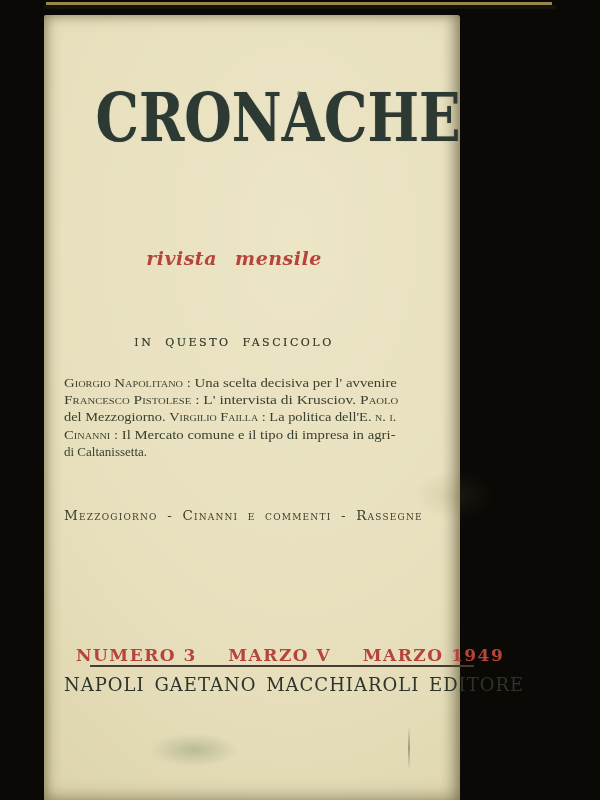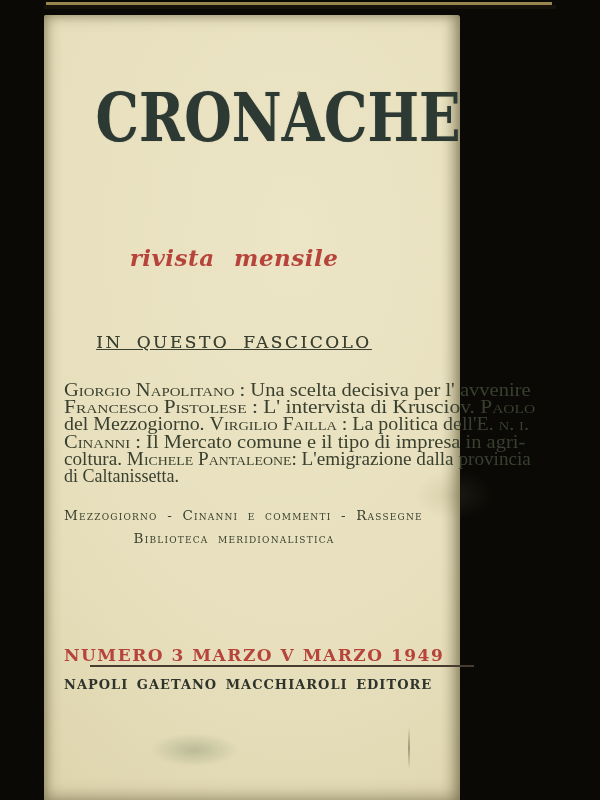--- a/index.html
+++ b/index.html
@@ -23,58 +23,58 @@
     border-radius:2px 3px 0 0;
   }
   .content{position:absolute;left:20px;right:56px;top:0;bottom:0;text-align:center;}
 
   .title-block{position:absolute;left:0;right:0;top:68px;color:var(--c-title,#2d3933);}
   .title-line{height:69px;line-height:69px;font-size:64px;font-weight:bold;white-space:nowrap;}
   .title-fit{display:inline-block;transform-origin:50% 50%;text-shadow:0 0 1px rgba(45,57,51,.45);}
 
   .subtitle{
     position:absolute;left:0;right:0;top:230px;
-    font-style:italic;font-weight:bold;font-size:23px;line-height:26px;
+    font-style:italic;font-weight:bold;font-size:19px;line-height:26px;
     color:var(--c-red,#b7463d);word-spacing:11px;letter-spacing:.5px;
   }
 
   .fascicolo-heading{
     position:absolute;left:0;right:0;top:318px;
-    font-size:17px;line-height:19px;letter-spacing:2.5px;word-spacing:6px;
-    color:var(--c-ink,#333b31);text-shadow:0 0 .5px rgba(51,59,49,.6);text-decoration:underline;
+    font-size:11px;line-height:19px;letter-spacing:2.5px;word-spacing:6px;
+    color:var(--c-ink,#333b31);text-shadow:0 0 .5px rgba(51,59,49,.6);
   }
 
-  .toc{position:absolute;left:0;right:0;top:355px;width:340px;margin:12px auto;
-       font-family:"Liberation Serif", serif;font-size:18px;color:var(--c-ink,#39402f);
+  .toc{position:absolute;left:0;right:0;top:355px;width:340px;margin:4px auto;
+       font-family:"Liberation Serif", serif;font-size:13px;color:var(--c-ink,#39402f);
        text-align:left;}
   .toc-line{height:17.2px;line-height:17.2px;white-space:nowrap;}
   .toc-line.center{}
   .toc-inner{display:inline-block;white-space:nowrap;transform-origin:0 50%;}
   .sc{font-variant:small-caps;}
 
   .sections-line1,.sections-line2{
     position:absolute;left:0;right:0;
     font-size:13.5px;line-height:17px;letter-spacing:1.2px;word-spacing:4px;
     color:var(--c-ink,#343c31);white-space:nowrap;
   }
   .sections-line1{top:492px;}
   .sections-line2{top:515px;}
 
   .issue-line{
     position:absolute;left:0;right:0;top:630px;
     font-weight:bold;font-size:17px;line-height:20px;letter-spacing:1.5px;
     color:var(--c-red,#b6433b);white-space:nowrap;
   }
-  .issue-line span{display:inline-block;margin:0 0;}
+  .issue-line span{display:inline-block;margin:0 12px;}
 
   .rule{position:absolute;top:650px;left:26px;width:384px;border-top:2px solid var(--c-rule,#483c31);}
 
   .publisher{
     position:absolute;left:0;right:0;top:660px;
-    font-weight:bold;font-size:13px;line-height:19px;letter-spacing:1px;word-spacing:3px;
+    font-weight:normal;font-size:18px;line-height:19px;letter-spacing:1px;word-spacing:3px;
     color:#2e332b;white-space:nowrap;
   }
 
   
   .stain{position:absolute;pointer-events:none;}
   .stain1{left:105px;top:718px;width:90px;height:34px;
     background:radial-gradient(ellipse at 50% 50%, rgba(108,130,92,.35), rgba(108,130,92,0) 70%);}
   .stain2{left:370px;top:455px;width:80px;height:50px;
     background:radial-gradient(ellipse at 50% 50%, rgba(120,110,70,.16), rgba(120,110,70,0) 70%);}
   .stain3{left:253px;top:76px;width:4px;height:5px;border-radius:50%;background:rgba(70,70,48,.55);}
@@ -98,26 +98,24 @@
 
       <div class="subtitle">rivista mensile</div>
 
       <div class="fascicolo-heading">IN QUESTO FASCICOLO</div>
 
       <div class="toc">
           <div class="toc-line"><span class="toc-inner" style="transform: scale(1.14094, 1);"><span class="sc">Giorgio Napolitano</span><span> : Una scelta decisiva per l' avvenire</span></span></div>
           <div class="toc-line"><span class="toc-inner" style="transform: scale(1.18881, 1);"><span class="sc">Francesco Pistolese</span><span> : L' intervista di Krusciov. </span><span class="sc">Paolo</span></span></div>
           <div class="toc-line"><span class="toc-inner" style="transform: scale(1.10749, 1);"><span>del Mezzogiorno. </span><span class="sc">Virgilio Failla</span><span> : La politica dell'E. </span><span class="sc">n. i.</span></span></div>
           <div class="toc-line"><span class="toc-inner" style="transform: scale(1.13712, 1);"><span class="sc">Cinanni</span><span> : Il Mercato comune e il tipo di impresa in agri-</span></span></div>
-          <div class="toc-line"><span class="toc-inner" style="transform: scale(1.06583, 1);"><span>coltura. </span><span class="sc">Michele Pantaleone</span><span>: L'emigrazione dalla provincia</span></span></div>
           <div class="toc-line center"><span class="toc-inner"><span>di Caltanissetta.</span></span></div>
         </div>
 
       <div class="sections-line1"><span class="sc">Mezzogiorno</span><span> - </span><span class="sc">Cinanni e commenti</span><span> - </span><span class="sc">Rassegne</span></div>
-      <div class="sections-line2"><span class="sc">Biblioteca meridionalistica</span></div>
 
       <div class="issue-line">
         <span>NUMERO 3</span>
         <span>MARZO V</span>
         <span>MARZO 1949</span>
       </div>
 
       <div class="rule"></div>
 
       <div class="publisher">NAPOLI GAETANO MACCHIAROLI EDITORE</div>

